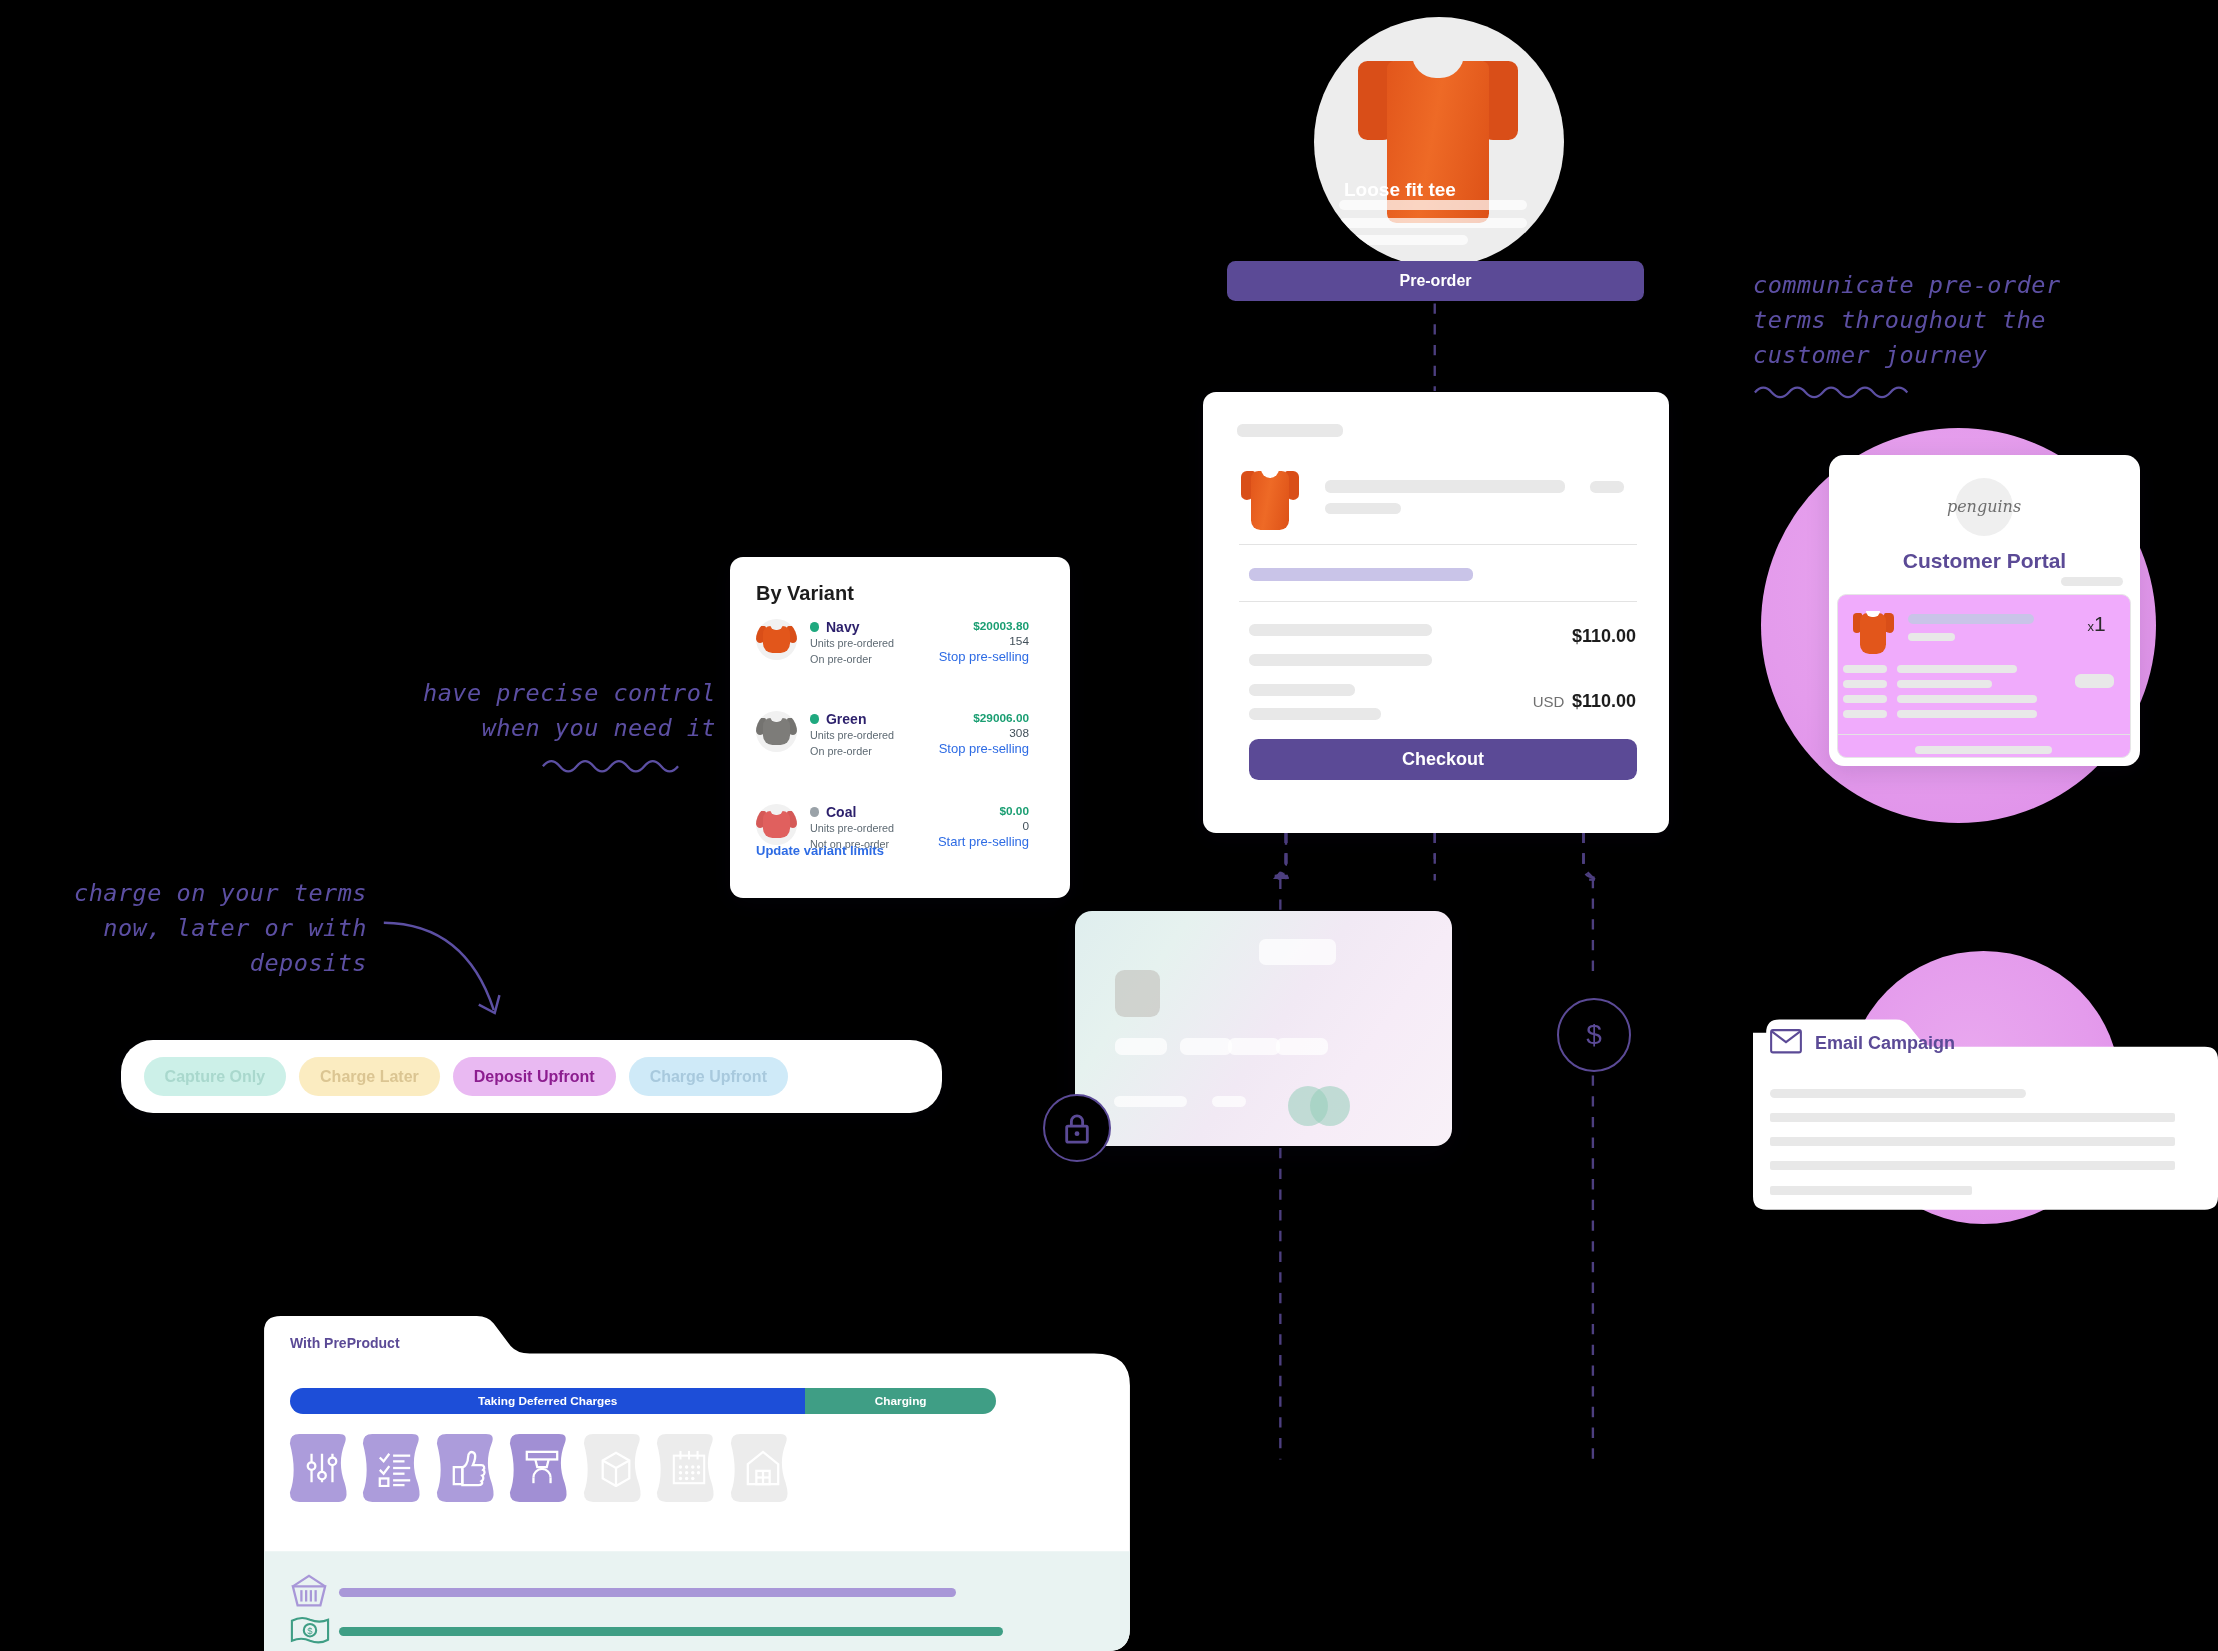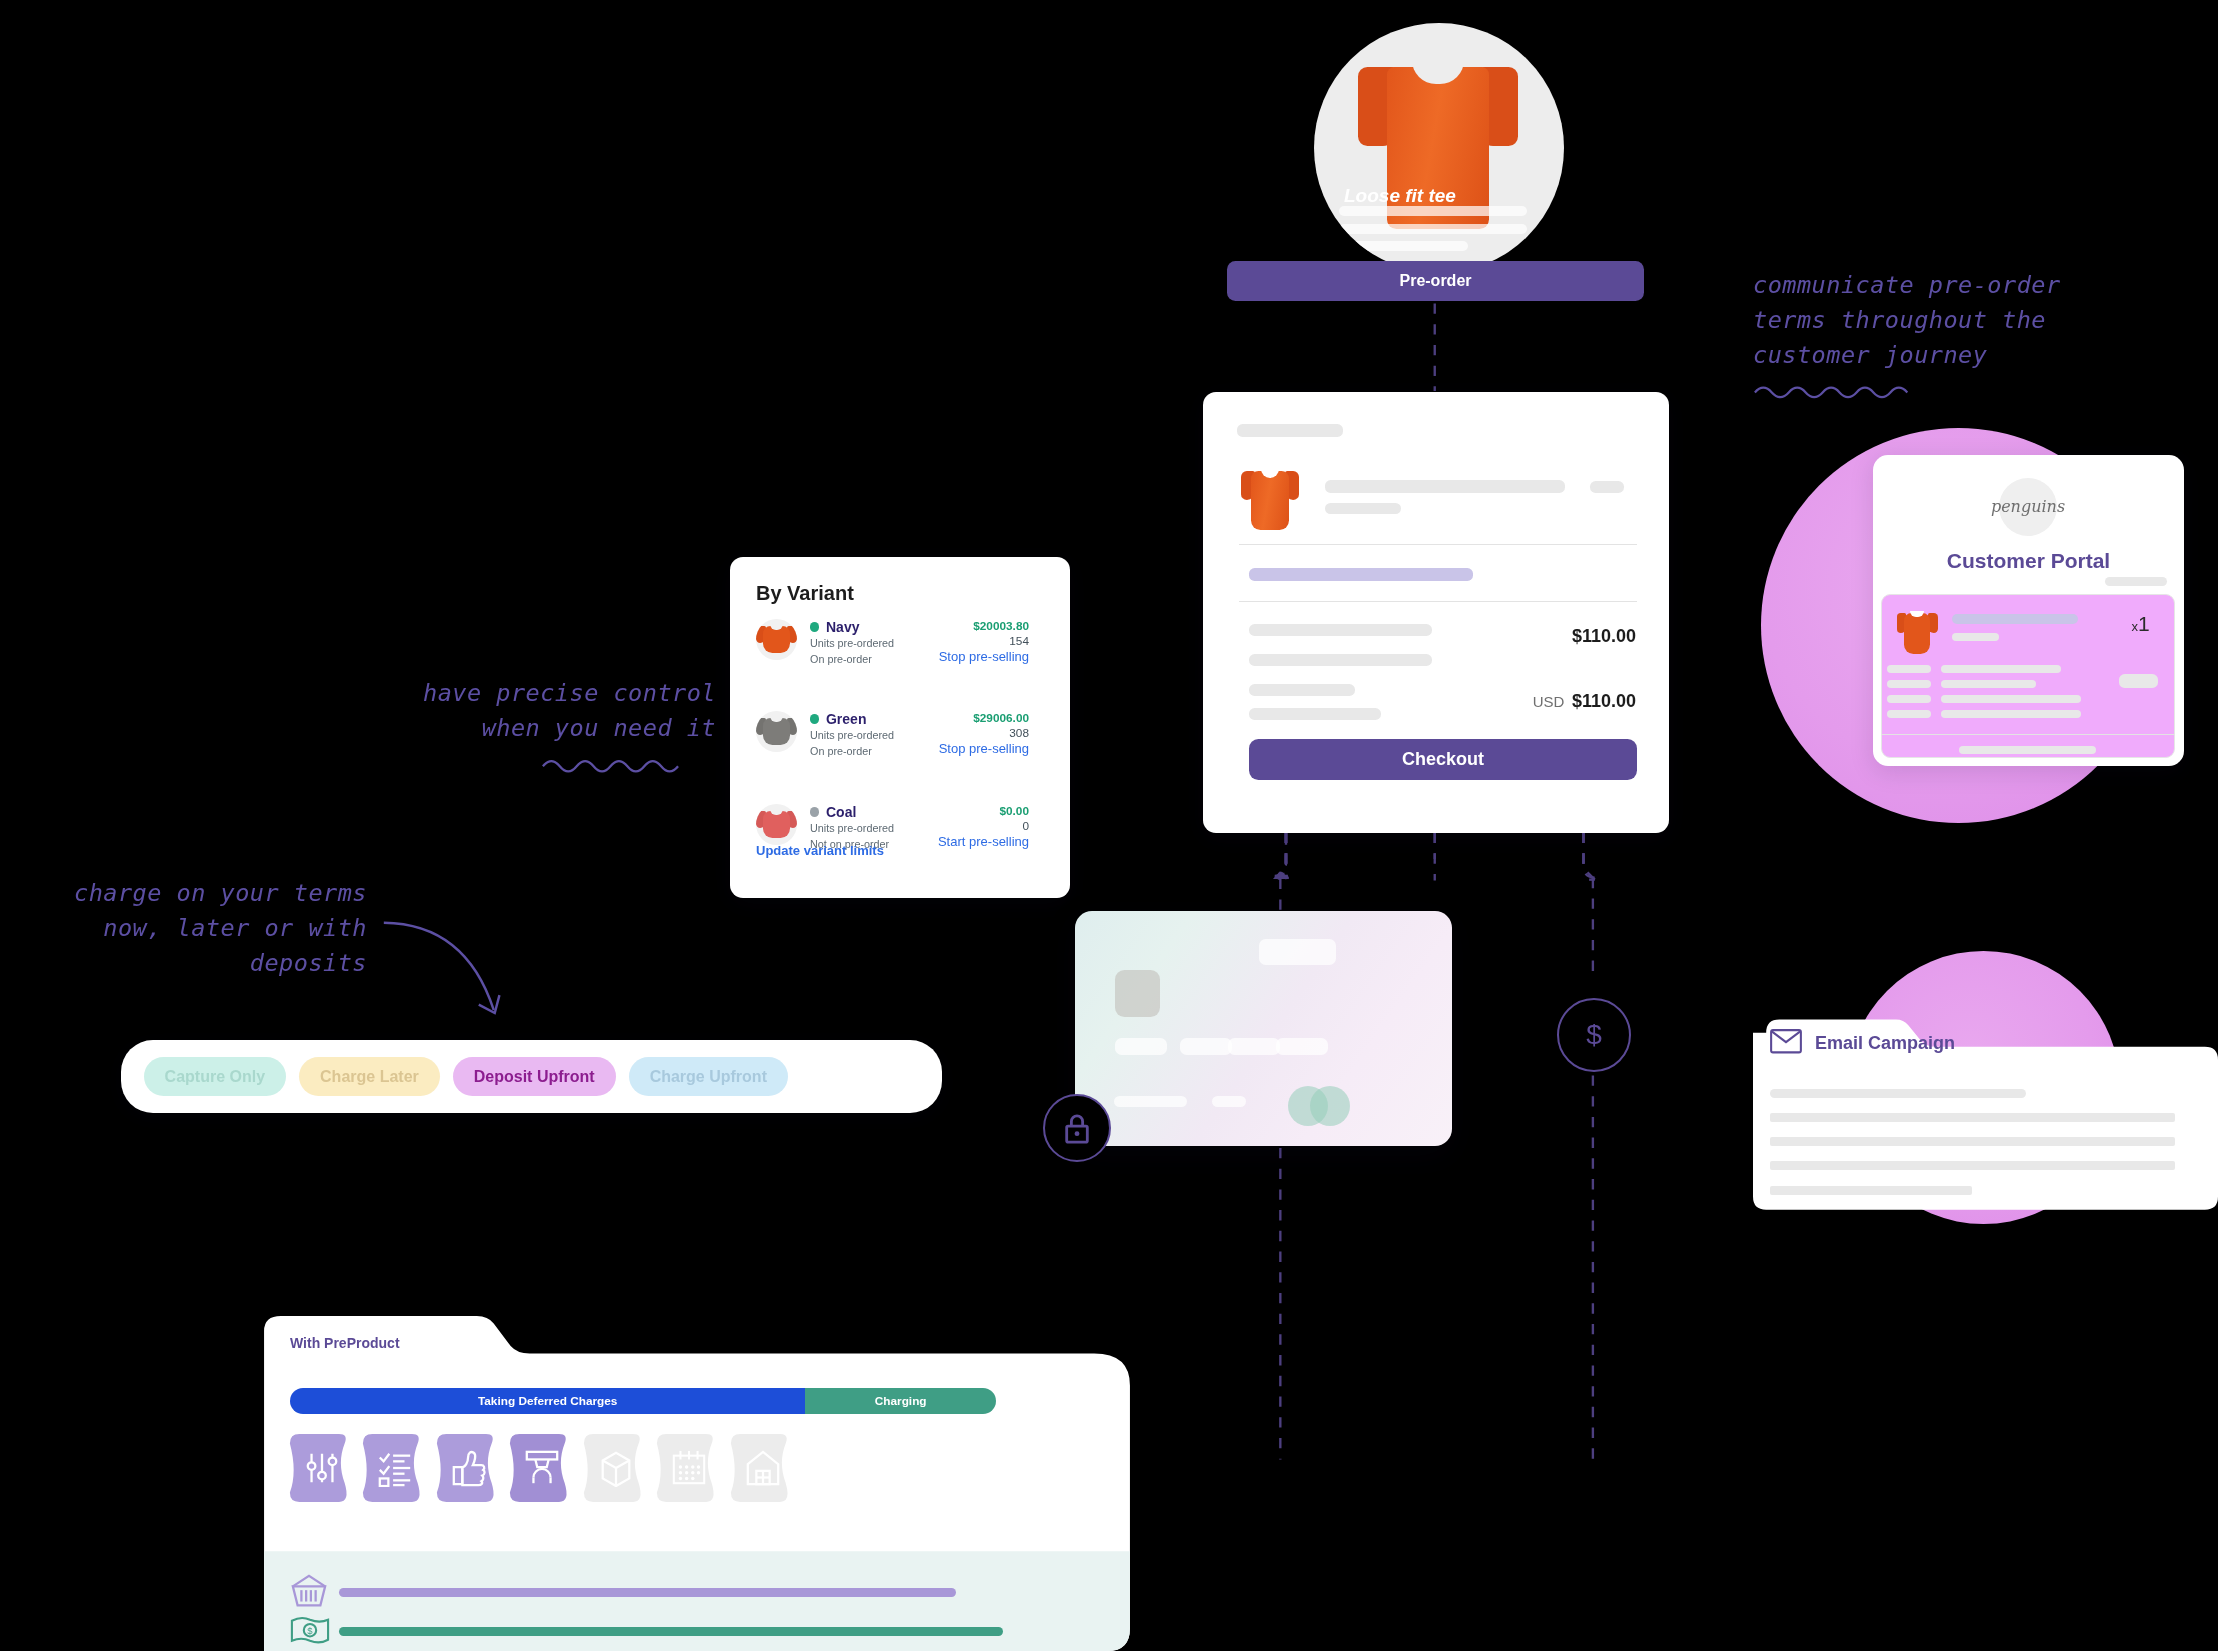--- a/index.html
+++ b/index.html
@@ -124,21 +124,21 @@
       <path d="M1682 884 L1682 920 Q1682 932 1696 932 L1688 932"></path>
       <path d="M1692 932 L1692 1040"></path>
       <path d="M1360 1175 L1360 1550"></path>
       <path d="M1692 1120 L1692 1550"></path>
       <path d="M1524 884 L1524 935"></path>
       <path d="M1366 884 L1366 922"></path>
       <path d="M1682 884 L1682 922"></path>
     </g>
   </svg>
 
-  <div class="abs" style="left:1314px;top:23px;font-style:italic;">
+  <div class="abs" style="left:1314px;top:17px;">
     <div class="hero-circle">
       <div class="hero-inner">
         <div class="tee" style="position:absolute;left:44px;top:23.5px;width:160px;height:188px;">
           <div class="sl l" style="background:#d94e18;"></div>
           <div class="sl r" style="background:#d94e18;"></div>
           <div class="body" style="background:linear-gradient(100deg,#e2561b,#ee6a26 45%,#dd5117);"></div>
           <div class="neck"></div>
         </div>
         <div class="hero-bar" style="left:24.5px;top:183px;width:188px;"></div>
         <div class="hero-bar" style="left:24.5px;top:201px;width:188px;"></div>
@@ -252,21 +252,21 @@
         <div class="vamt">$0.00</div>
         <div class="vnum">0</div>
         <div class="vlink">Start pre-selling</div>
       </div>
     </div>
 
     <div class="abs vbottom" style="left:26px;top:286px;">Update variant limits</div>
   </div>
 
   <div class="abs blob" style="left:1761px;top:428px;width:395px;height:395px;"></div>
-  <div class="abs card" style="left:1829px;top:455px;width:311px;height:311px;border-radius:15px;margin-left:44px;">
+  <div class="abs card" style="left:1829px;top:455px;width:311px;height:311px;border-radius:15px;">
     <div class="abs cp-logo" style="left:126px;top:22.6px;">penguins</div>
     <div class="abs cp-title" style="left:0;top:94px;width:311px;">Customer Portal</div>
     <div class="abs skel" style="left:232px;top:122px;width:62px;height:8.5px;"></div>
 
     <div class="abs cp-inner" style="left:7.5px;top:139px;width:292px;height:162px;">
       <div class="abs tee" style="left:15px;top:13px;width:41px;height:47px;">
         <div class="sl l" style="background:#d94e18;"></div>
         <div class="sl r" style="background:#d94e18;"></div>
         <div class="body" style="background:#e2561b;"></div>
         <div class="neck" style="background:#fff;"></div>

